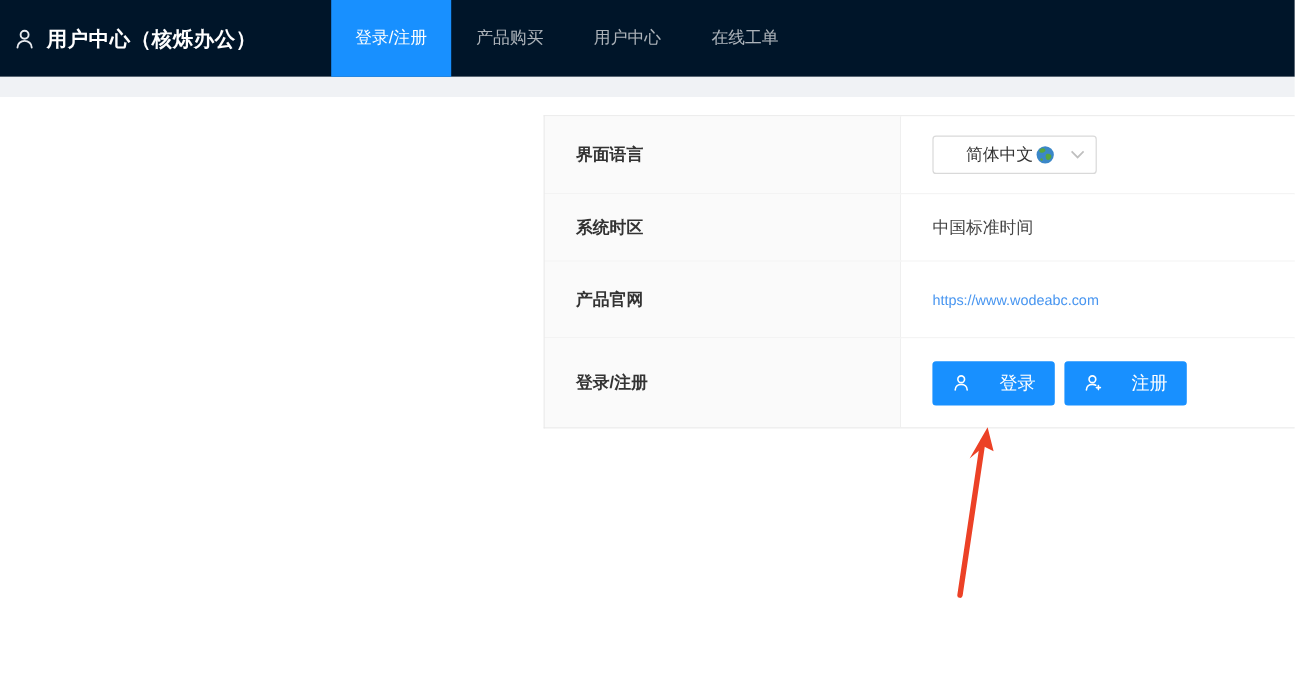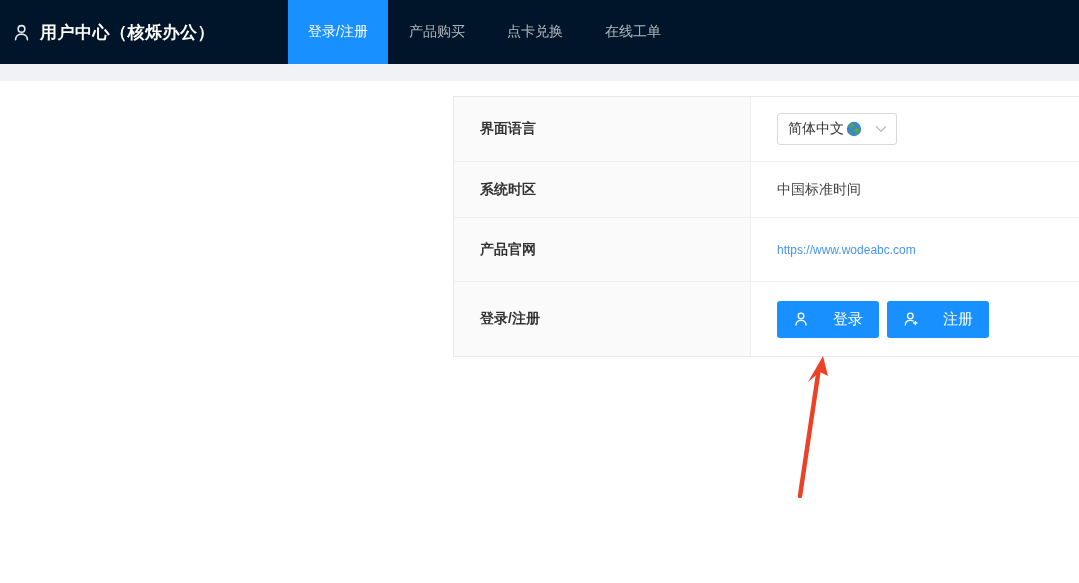--- a/index.html
+++ b/index.html
@@ -1,21 +1,21 @@
 <!DOCTYPE html>
 <html><head>
 <meta charset="utf-8">
 <style>
   * { margin:0; padding:0; box-sizing:border-box; }
   html,body { width:1079px; height:583px; overflow:hidden; background:#fff;
               font-family:"Liberation Sans","DejaVu Sans",sans-serif; }
 
   
   .header { height:64px; background:#001529; display:flex; align-items:stretch; }
-  .brand { width:276px; display:flex; align-items:center; gap:9px;margin-left:12px; }
+  .brand { width:276px; display:flex; align-items:center; padding-left:11px; gap:9px; }
   .brand .uicon { width:19px; height:19px; color:#e6e9ee; flex:none; display:flex; }
   .brand-title { color:#ffffff; font-size:17px; font-weight:bold; letter-spacing:0.5px; white-space:nowrap; }
   .nav { display:flex; align-items:stretch; }
   .nav-item { display:flex; align-items:center; padding:0 21px; font-size:14px;
               color:rgba(255,255,255,0.68); cursor:pointer; white-space:nowrap; }
   .nav-item.active { background:#1890ff; color:#ffffff; padding:0 20px; }
 
   
   .substrip { height:17px; background:#f0f2f5; }
 
@@ -27,21 +27,21 @@
                     border-bottom:1px solid #e9e9e9; }
   .srow { display:flex; border-bottom:1px solid #efefef; }
   .srow:last-child { border-bottom:none; }
   .scell-label { width:297px; flex:none; background:#fafafa; border-right:1px solid #efefef;
                  display:flex; align-items:center; padding-left:26px;
                  font-size:14px; font-weight:bold; color:#333333; }
   .scell-value { flex:1; background:#ffffff; display:flex; align-items:center; padding-left:26px; }
   .h65 { height:65px; } .h56 { height:56px; } .h64 { height:64px; } .h74 { height:74px; }
 
   
-  .select-box { display:inline-flex; align-items:center; height:32px; padding:0 9px 0 10px;
+  .select-box { display:inline-flex; align-items:center; height:32px; padding:0 9px 0 27px;
                 border:1px solid #d9d9d9; border-radius:3px; background:#fff; cursor:pointer; }
   .select-box .sel-text { font-size:14px; color:#333333; }
   .select-box .globe { width:16px; height:16px; margin-left:2px; display:flex; }
   .select-box .chev { width:12px; height:8px; margin-left:13px; display:flex; }
 
   .tz-text { font-size:14px; color:#444444; }
   .site-link { font-size:12px; color:#4795f0; text-decoration:none; cursor:pointer; }
 
   
   .btn { display:inline-flex; align-items:center; justify-content:center; gap:24px;
@@ -63,21 +63,21 @@
       <svg viewBox="0 0 24 24" fill="none" stroke="currentColor" stroke-width="2" stroke-linecap="round">
         <circle cx="12" cy="7.5" r="4.2"></circle>
           <path d="M4.5 21c0-4.2 3.4-7 7.5-7s7.5 2.8 7.5 7"></path>
       </svg>
     </span>
     <span class="brand-title">用户中心（核烁办公）</span>
   </div>
   <div class="nav">
     <div class="nav-item active">登录/注册</div>
     <div class="nav-item">产品购买</div>
-    <div class="nav-item">点卡兑换</div>
+    <div class="nav-item">用户中心</div>
     <div class="nav-item">在线工单</div>
   </div>
 </div>
 
 <div class="substrip"></div>
 
 <div class="content">
 
   <div class="settings-table">
 

